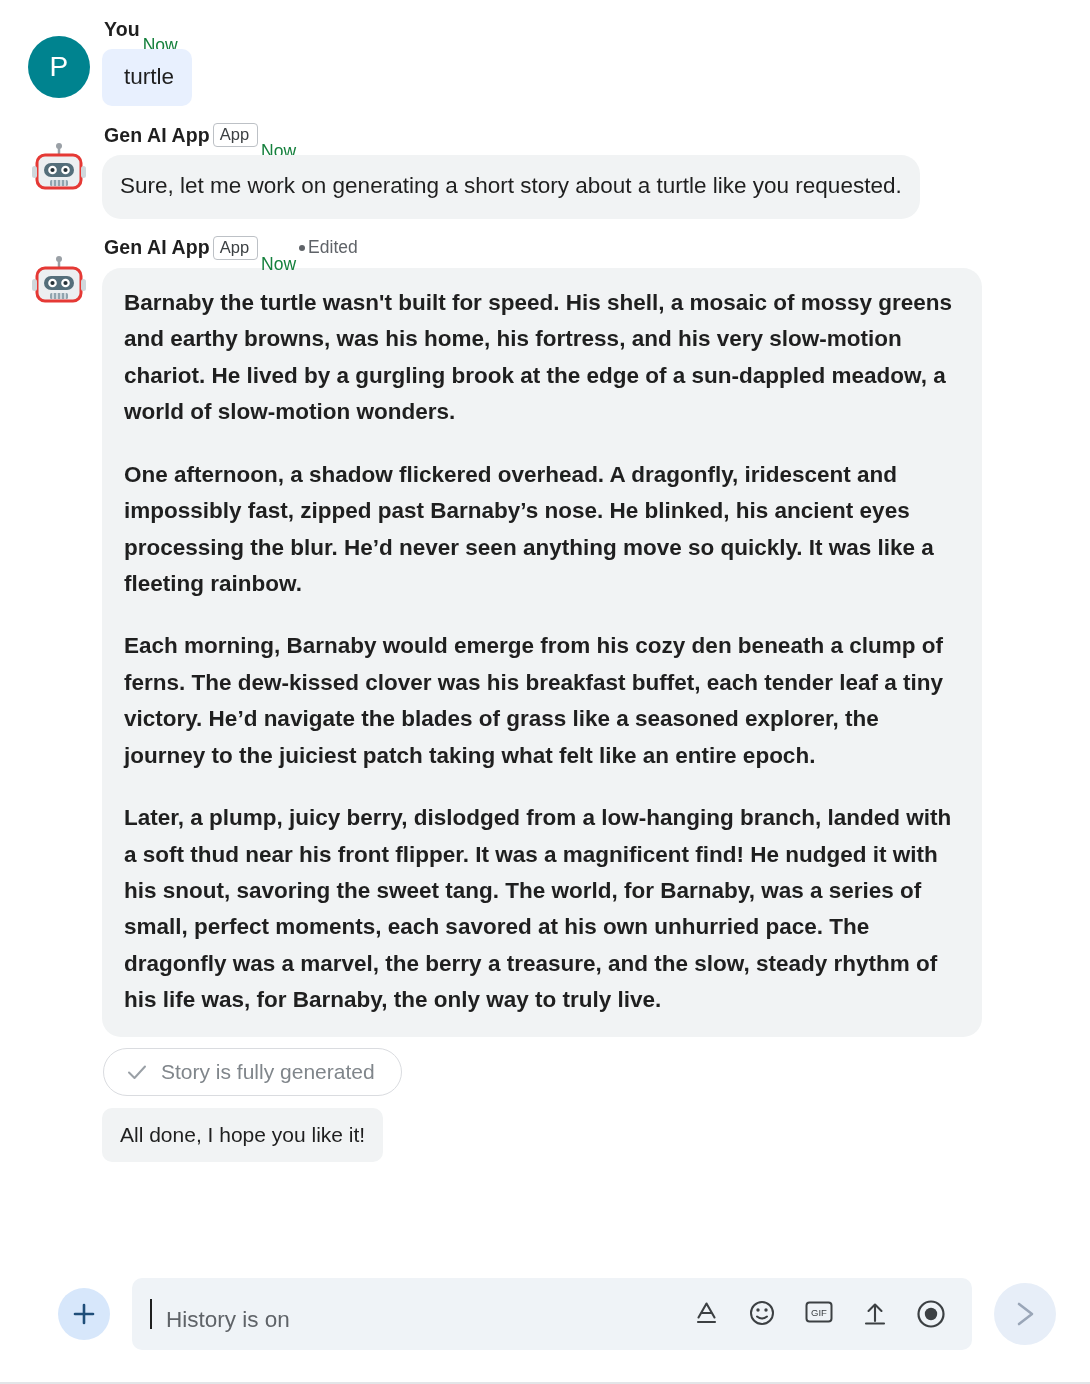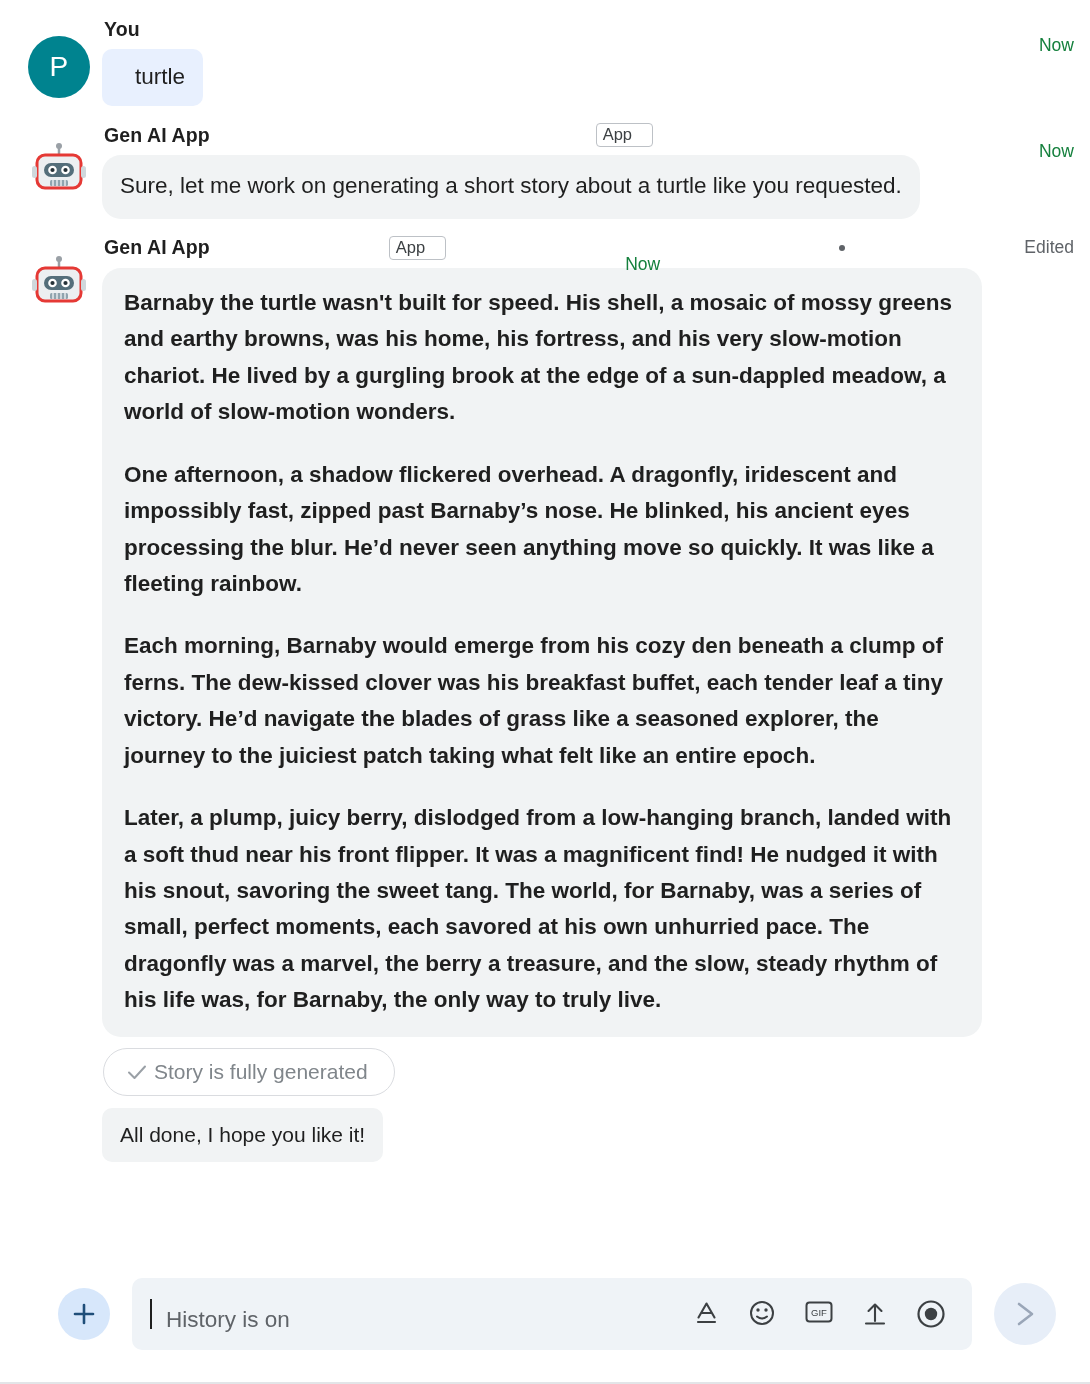--- a/index.html
+++ b/index.html
@@ -59,34 +59,33 @@
   }
 
   .msg-body { flex: 1 1 auto; min-width: 0; padding-top: 2px; }
 
   .meta {
     display: flex;
     align-items: center;
     gap: 3px;
     height: 26px;
     padding-left: 2px;
-    justify-content: space-between;
   }
   .meta .sender {
     font-size: 19.5px;
     font-weight: bold;
     color: #1f1f1f;
     letter-spacing: .1px;
   }
   .meta .app-tag {
     font-size: 16.5px;
     color: #3c4043;
     border: 1px solid #bdc1c6;
     border-radius: 4px;
-    padding: 1px 20px 2px 6px;
+    padding: 1px 8px 2px 6px;
     line-height: 1.15;
     background: #ffffff;
   }
   .meta .time {
     font-size: 17.5px;
     color: #15803d;
     margin-top: 33px;
   }
   .meta .dot {
     width: 6px; height: 6px;
@@ -104,35 +103,35 @@
     border-radius: 10px;
     padding: 13px 18px 14px 18px;
     font-size: 22.5px;
     line-height: 1.62;
     color: #1f1f1f;
     display: inline-block;
     max-width: 880px;
   }
   .bubble.user {
     background: #e8f0fe;
-    padding: 10px 18px 11px 33px;
+    padding: 10px 18px 11px 22px;
   }
   .bubble.bot {
     background: #f1f3f4;
     border-radius: 19px;
   }
   .bubble.bot.story { display: block; }
   .bubble p { margin: 4px; font-weight: bold; }
   .bubble p + p { margin-top: 26px; }
 
   .chip-row { margin-top: 11px; padding-left: 1px; }
   .status-chip {
     display: inline-flex;
     align-items: center;
-    gap: 6px;
+    gap: 13px;
     border: 1px solid #dadce0;
     border-radius: 24px;
     padding: 11px 26px 11px 22px;
     font-size: 21px;
     color: #80868b;
     background: #ffffff;
     justify-content: center;
   }
   .check-icon { width: 22px; height: 22px; display: block; }
 

